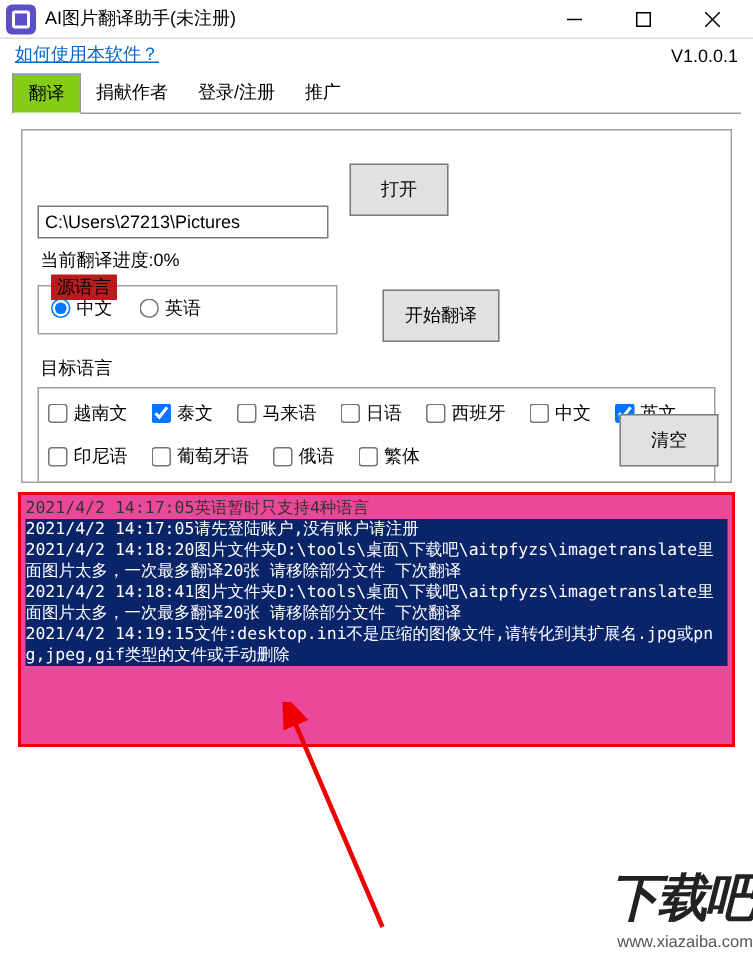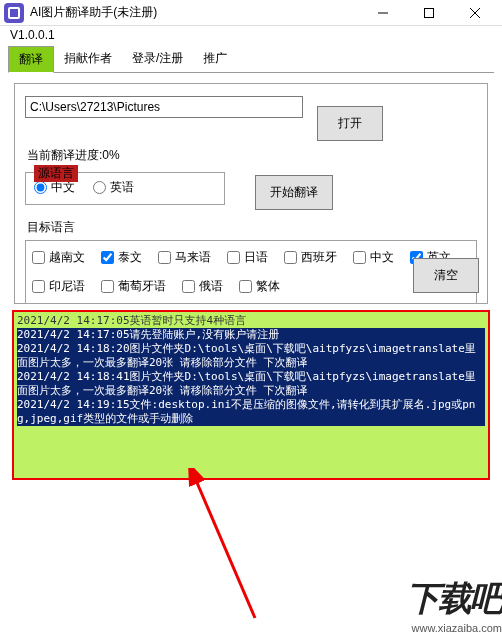--- a/index.html
+++ b/index.html
@@ -11,36 +11,36 @@
 .win-controls { display: flex; }
 .win-btn { width: 46px; height: 30px; display: flex; align-items: center; justify-content: center; cursor: pointer; }
 .topbar { display: flex; justify-content: space-between; align-items: center; padding: 2px 10px 0 10px; }
 .help-link { color: #0066cc; text-decoration: underline; font-size: 12px; }
 .version { font-size: 12px; }
 .tabs { display: flex; border-bottom: 1px solid #999; margin: 4px 8px 0 8px; }
 .tab { padding: 4px 10px; font-size: 12px; cursor: pointer; position: relative; }
 .tab.active { border: 1px solid #999; border-bottom: 1px solid #fff; margin-bottom: -1px; background: #84cc16; }
 .panel { margin: 10px 14px 6px 14px; border: 1px solid #a0a0a0; padding: 12px 10px 10px 10px; position: relative; }
 .folder-label { font-size: 12px; margin-bottom: 4px; display: block; }
-.path-input { width: 278px; height: 22px; border: 1px solid #7a7a7a; padding: 2px 4px; font-size: 12px; font-family: inherit; }
+.path-input { width: 194px; height: 22px; border: 1px solid #7a7a7a; padding: 2px 4px; font-size: 12px; font-family: inherit; margin-top: 38px; }
 .btn { border: 1px solid #7a7a7a; background: #e1e1e1; padding: 6px 16px; font-size: 12px; cursor: pointer; font-family: inherit; }
 .progress-text { font-size: 12px; margin: 6px 0 8px 2px; }
 .fieldset { border: 1px solid #a0a0a0; padding: 6px 8px 8px 8px; margin-bottom: 8px; position: relative; }
 .fieldset-title { position: absolute; top: -8px; left: 8px; background: #b91c1c; padding: 0 4px; font-size: 12px; }
 .radio-row { display: flex; gap: 18px; align-items: center; }
 .radio-label, .check-label { display: flex; align-items: center; gap: 4px; font-size: 12px; cursor: pointer; }
 .radio-label input, .check-label input { cursor: pointer; }
 .src-lang-row { display: flex; align-items: center; }
 .src-lang-box { flex: 0 0 200px; }
 .start-btn { margin-left: 30px; }
 .target-title { font-size: 12px; margin: 6px 0 4px 2px; }
 .check-grid { display: flex; flex-wrap: wrap; gap: 12px 16px; padding: 8px 6px; border: 1px solid #a0a0a0; margin-bottom: 6px; }
 .clear-row { display: flex; justify-content: flex-end; margin-top: -52px; margin-right: -2px; pointer-events:none;}
 .clear-row .btn{pointer-events:auto; padding:8px 20px;}
-.log-box { margin: 6px 12px; border: 2px solid #e00; height: 170px; background: #bef264; padding: 2px 3px; font-size: 11px; line-height: 14px; overflow: hidden; position: relative; font-family: SimSun, monospace; word-break: break-all; }
+.log-box { margin: 6px 12px; border: 2px solid #e00; height: 170px; background: #ec4899; padding: 2px 3px; font-size: 11px; line-height: 14px; overflow: hidden; position: relative; font-family: SimSun, monospace; word-break: break-all; }
 .log-line { color: #333; }
 .log-line.sel { background: #0a246a; color: #fff; }
 .arrow { position: absolute; left: 160px; top: 468px; pointer-events: none; }
 .watermark { position: absolute; right: 0; bottom: 4px; text-align: right; }
 .wm-big { font-size: 34px; font-weight: bold; color: #222; font-style: italic; text-shadow: 1px 1px 0 #fff, -1px -1px 0 #fff; letter-spacing: -2px; }
 .wm-url { font-size: 11px; color: #555; }
 .open-wrap{display:flex;gap:14px;align-items:flex-start;margin-bottom:6px;}
 .open-left{flex:0 0 auto;}
 </style>
 </head>
@@ -65,20 +65,21 @@
     <div class="win-btn close">
       <svg width="10" height="10" viewBox="0 0 10 10">
           <line x1="0" y1="0" x2="10" y2="10" stroke="#000" stroke-width="1"></line>
           <line x1="10" y1="0" x2="0" y2="10" stroke="#000" stroke-width="1"></line>
         </svg>
     </div>
   </div>
 </div>
 
 <div class="topbar">
+  <a href="#" class="help-link">如何使用本软件？</a>
   <span class="version">V1.0.0.1</span>
 </div>
 
 <div class="tabs">
   <div class="tab active">翻译</div>
   <div class="tab">捐献作者</div>
   <div class="tab">登录/注册</div>
   <div class="tab">推广</div>
 </div>
 

